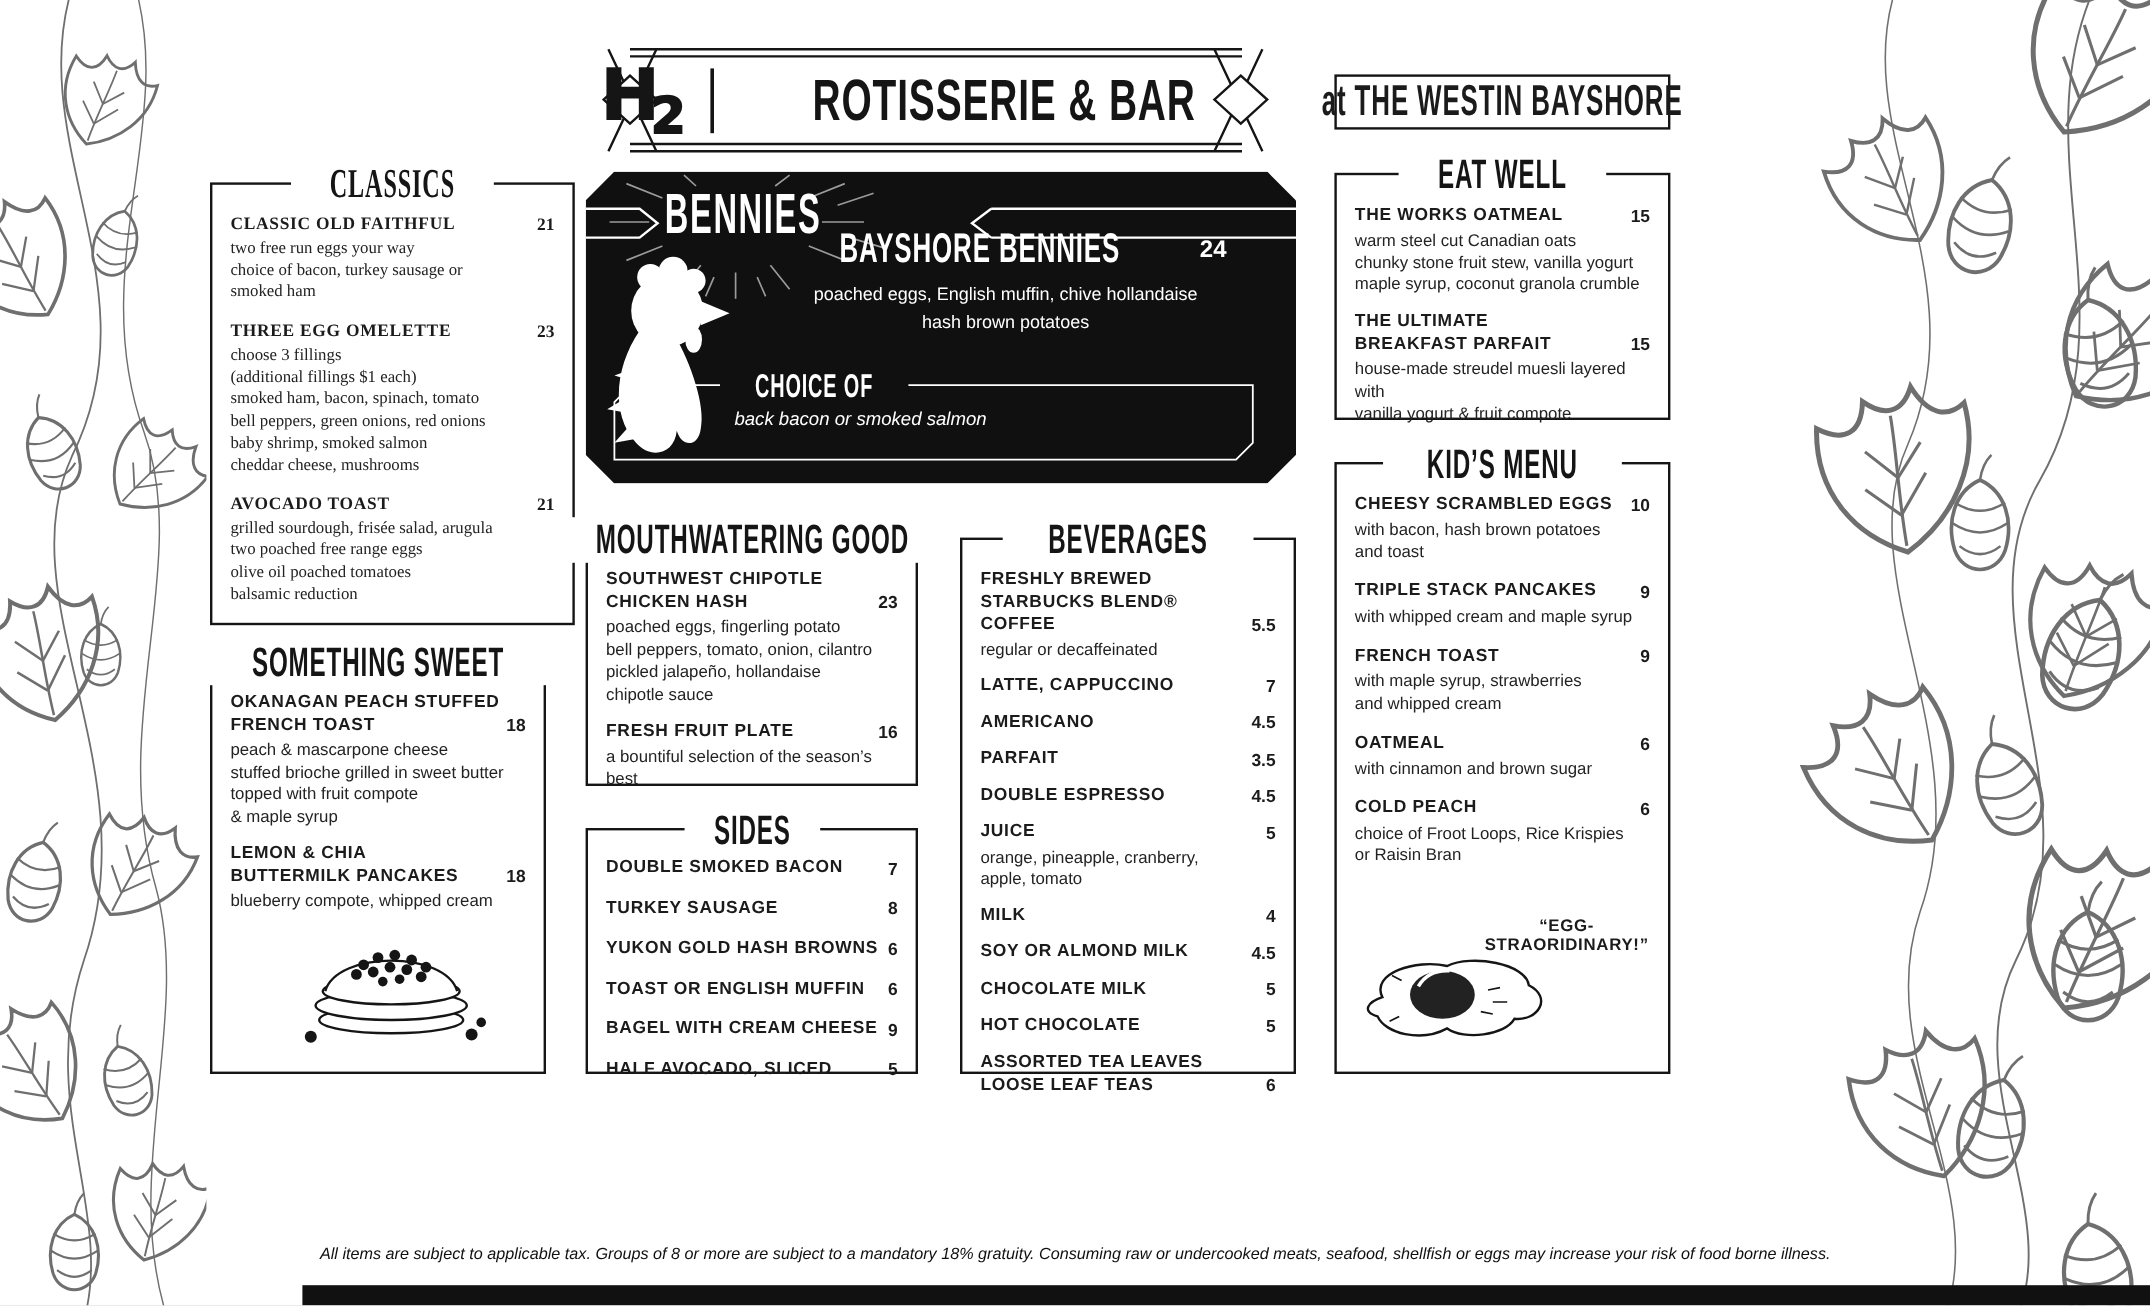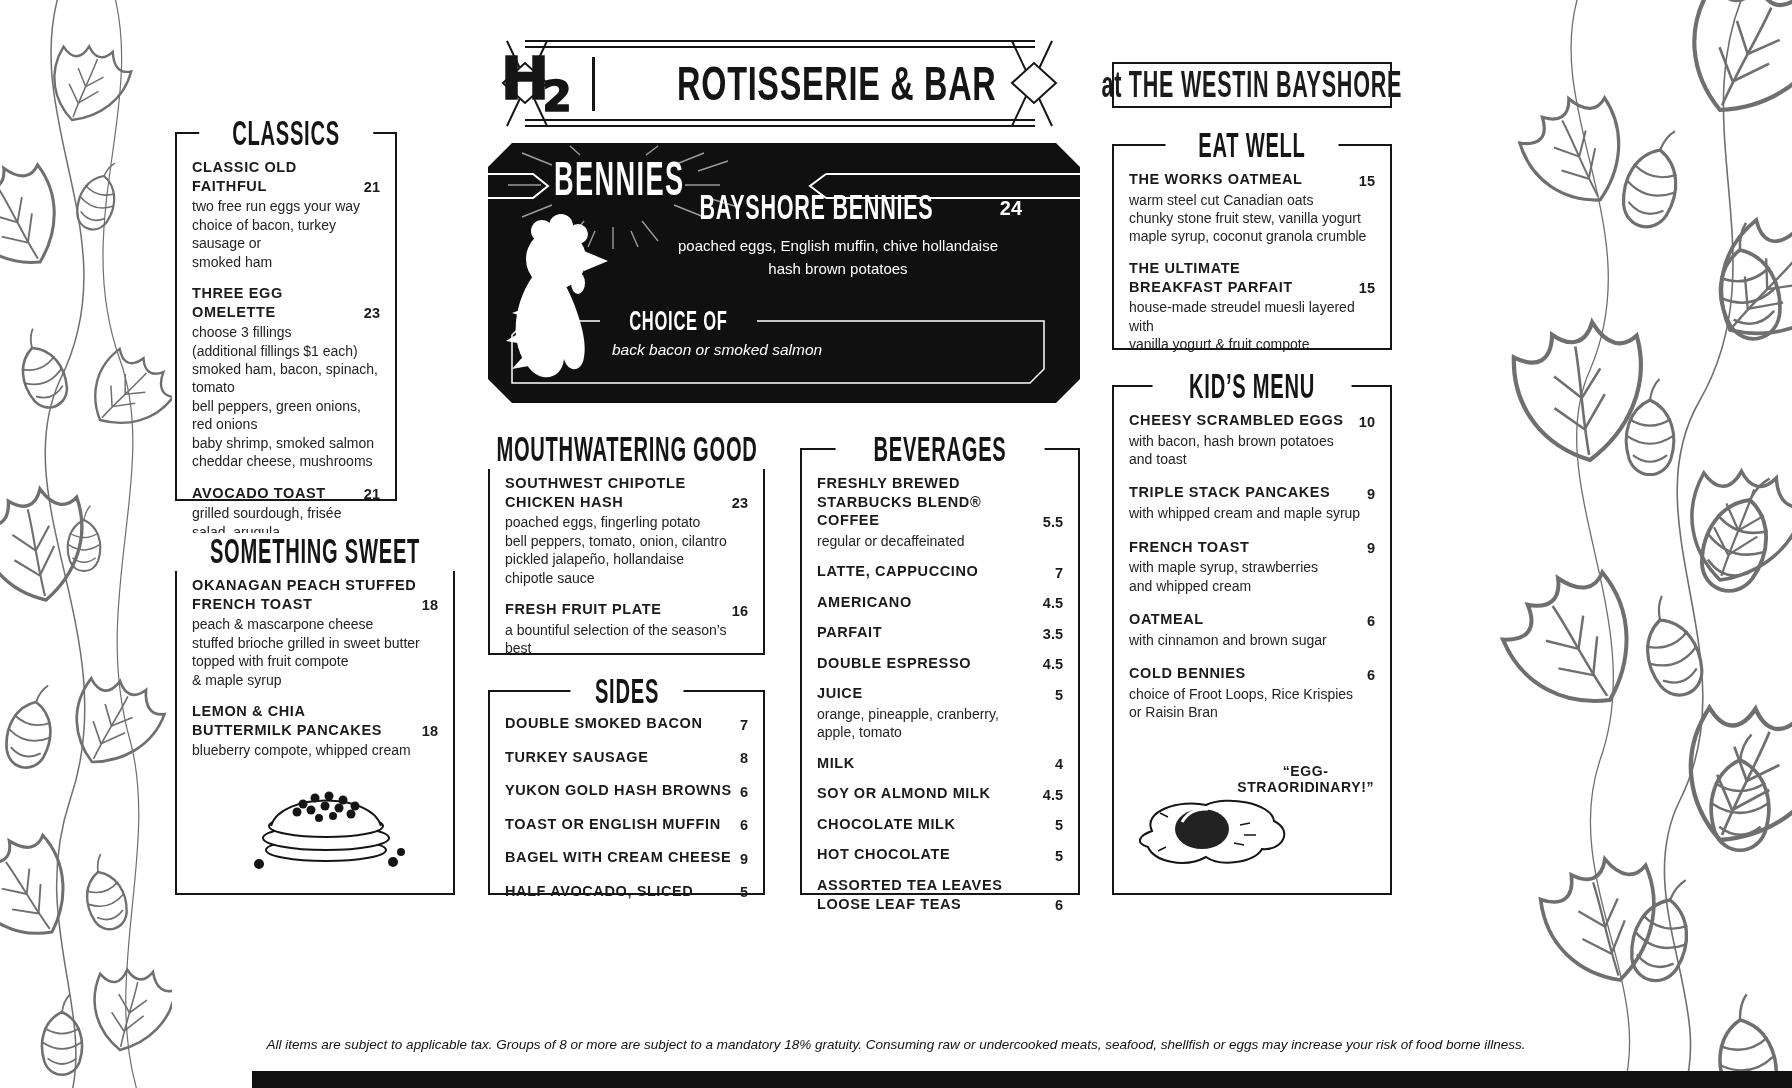--- a/index.html
+++ b/index.html
@@ -126,21 +126,21 @@
     <use href="#hcone" transform="translate(320,250) scale(2.3) rotate(-12)"></use>
     <use href="#hcone" transform="translate(230,400) scale(1.9)"></use>
     <use href="#hcone" transform="translate(330,500) scale(2.4) rotate(18)"></use>
     <use href="#hcone" transform="translate(240,620) scale(2.0) rotate(-20)"></use>
     <use href="#hcone" transform="translate(320,760) scale(2.3)"></use>
     <use href="#hcone" transform="translate(250,900) scale(2.1) rotate(14)"></use>
     <use href="#hcone" transform="translate(320,1020) scale(2.2) rotate(-10)"></use>
   </svg>
 
 
-  <section class="box" style="left:175px; top:132px; width:222px; height:369px;">
+  <section class="box" style="left:175px; top:152px; width:304px; height:369px;font-family:Liberation Serif, serif;">
     <div class="box-title">
       <span>CLASSICS</span>
     </div>
     <div class="box-body">
         <div class="menu-item">
           <div class="item-top">
             <span class="item-name">CLASSIC OLD FAITHFUL</span>
             <span class="item-price">21</span>
           </div>
           <div class="item-desc">two free run eggs your way
@@ -483,21 +483,21 @@
         </div>
         <div class="menu-item">
           <div class="item-top">
             <span class="item-name">OATMEAL</span>
             <span class="item-price">6</span>
           </div>
           <div class="item-desc">with cinnamon and brown sugar</div>
         </div>
         <div class="menu-item">
           <div class="item-top">
-            <span class="item-name">COLD BENNIES</span>
+            <span class="item-name">COLD PEACH</span>
             <span class="item-price">6</span>
           </div>
           <div class="item-desc">choice of Froot Loops, Rice Krispies
 or Raisin Bran</div>
         </div>
       </div>
     <div class="kids-quote">“EGG-
 STRAORIDINARY!”</div>
     <svg class="egg-art" width="176" height="84" viewBox="0 0 176 84">
       <path d="M30,40 C20,20 58,8 84,14 C104,4 150,12 152,30 C172,40 160,60 140,58 C132,72 98,76 84,66 C62,78 32,70 26,56 C12,52 18,44 30,40 Z" fill="#ffffff" stroke="#151515" stroke-width="2"></path>

